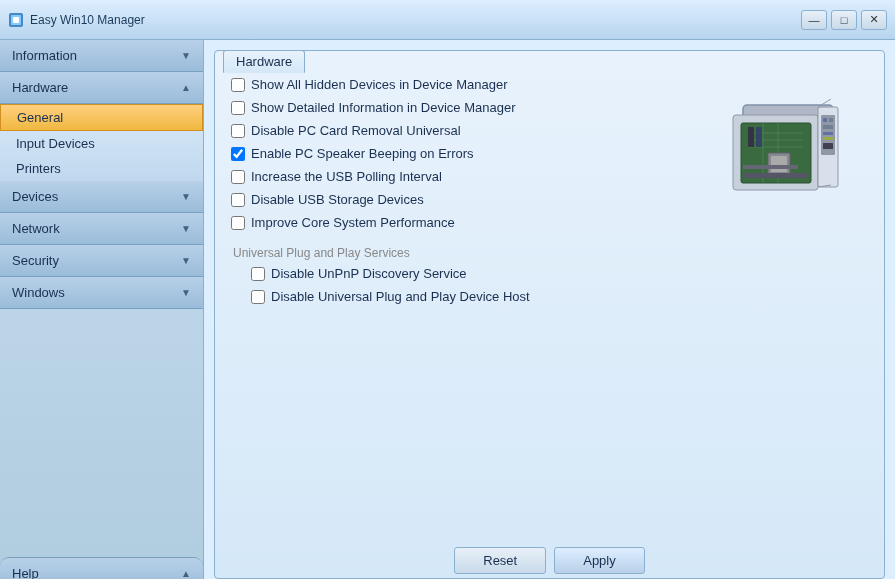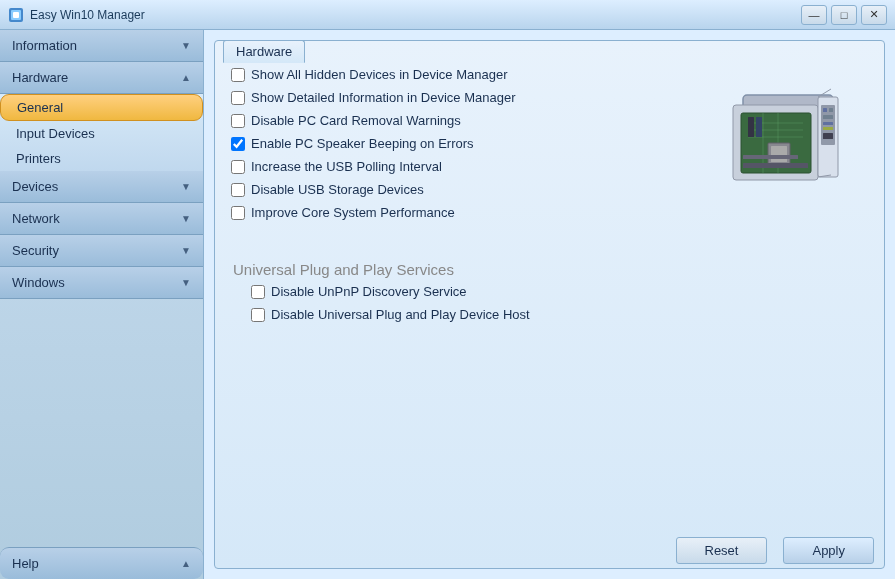--- a/index.html
+++ b/index.html
@@ -10,21 +10,21 @@
       width: 895px;
       height: 579px;
       overflow: hidden;
     }
 
     
     .title-bar {
       display: flex;
       align-items: center;
       background: linear-gradient(to bottom, #ddeeff, #b8d4ed);
-      height: 30px;
+      height: 40px;
       padding: 0 8px;
       border-bottom: 1px solid #8ab0d0;
     }
     .title-bar-icon {
       width: 16px;
       height: 16px;
       margin-right: 6px;
     }
     .title-bar-text {
       flex: 1;
@@ -81,21 +81,20 @@
     .sidebar-sub-items {
       display: flex;
       flex-direction: column;
       background: linear-gradient(to bottom, #d8eaf8, #c0d8ee);
     }
     .sidebar-sub-item {
       padding: 5px 16px;
       color: #1a3050;
       cursor: pointer;
       font-size: 13px;
-      border-radius: 9px;
     }
     .sidebar-sub-item.active {
       background: linear-gradient(to bottom, #ffd080, #f0b840);
       border: 1px solid #d09020;
       font-weight: normal;
     }
 
     .sidebar-spacer { flex: 1; }
 
     .sidebar-help {
@@ -173,23 +172,22 @@
       color: #1a3050;
       font-size: 13px;
       cursor: pointer;
     }
 
     .upnp-section {
       margin-top: 6px;
     }
     .upnp-label {
       color: #888;
-      font-size: 15px;
+      font-size: 12px;
       padding: 4px 0 4px 2px;
-      margin-top: 25px;
     }
     .upnp-items {
       padding-left: 20px;
       display: flex;
       flex-direction: column;
       gap: 4px;
     }
 
     .hardware-image {
       width: 160px;
@@ -202,23 +200,23 @@
 
     
     .hw-img {
       width: 150px;
       height: 130px;
     }
 
     
     .bottom-bar {
       display: flex;
-      justify-content: flex-end;
+      justify-content: center;
       padding: 8px 10px 4px 10px;
-      gap: 16px;
+      gap: 8px;
     }
     .action-btn {
       padding: 5px 28px;
       background: linear-gradient(to bottom, #e8f0f8, #c8daea);
       border: 1px solid #8ab0d0;
       border-radius: 3px;
       cursor: pointer;
       font-size: 13px;
       color: #1a3050;
       min-width: 80px;
@@ -309,21 +307,21 @@
           <div class="checkbox-row">
             <input type="checkbox" id="hidden-devices" style="">
             <label class="checkbox-label" for="hidden-devices">Show All Hidden Devices in Device Manager</label>
           </div>
           <div class="checkbox-row">
             <input type="checkbox" id="detailed-info" style="">
             <label class="checkbox-label" for="detailed-info">Show Detailed Information in Device Manager</label>
           </div>
           <div class="checkbox-row">
             <input type="checkbox" id="pc-card-removal" style="">
-            <label class="checkbox-label" for="pc-card-removal">Disable PC Card Removal Warnings</label>
+            <label class="checkbox-label" for="pc-card-removal">Disable PC Card Removal Universal</label>
           </div>
           <div class="checkbox-row">
             <input type="checkbox" id="pc-speaker" checked="" style="">
             <label class="checkbox-label" for="pc-speaker">Enable PC Speaker Beeping on Errors</label>
           </div>
           <div class="checkbox-row">
             <input type="checkbox" id="usb-polling" style="">
             <label class="checkbox-label" for="usb-polling">Increase the USB Polling Interval</label>
           </div>
           <div class="checkbox-row">

